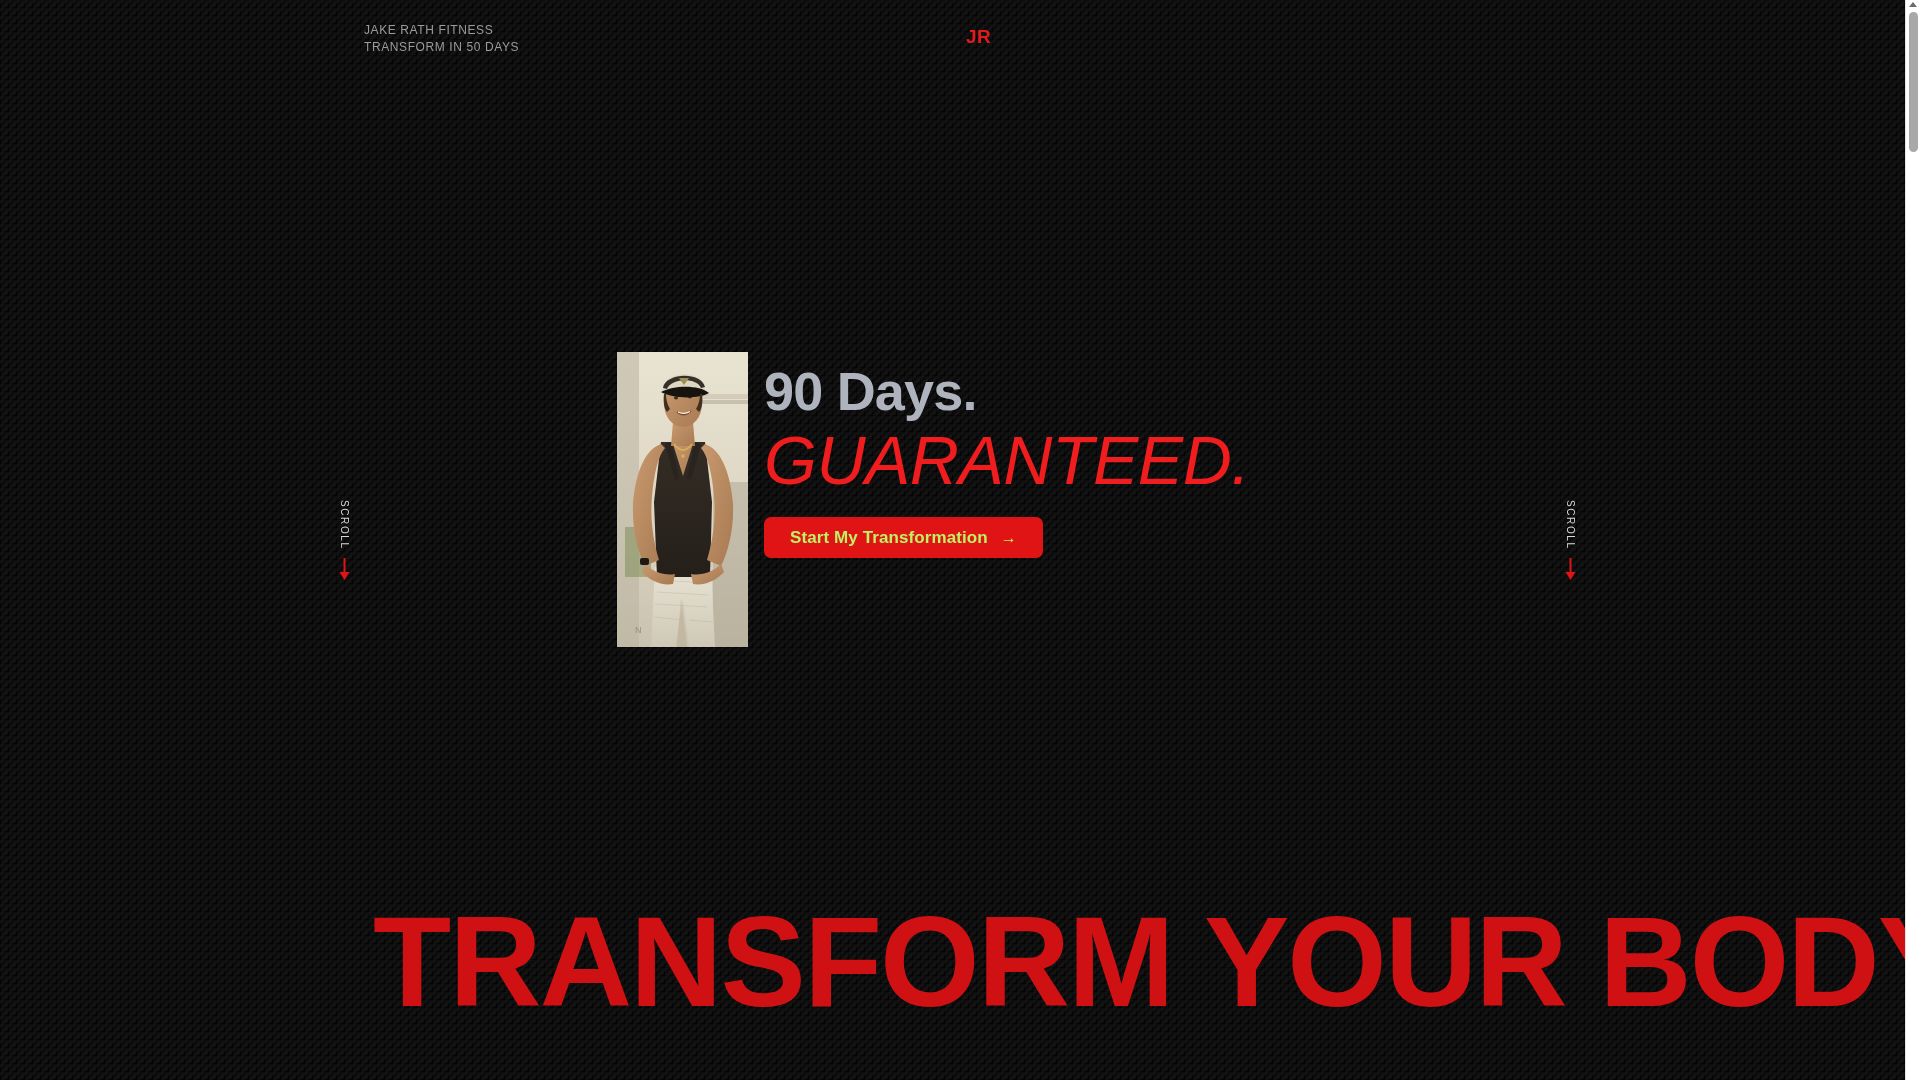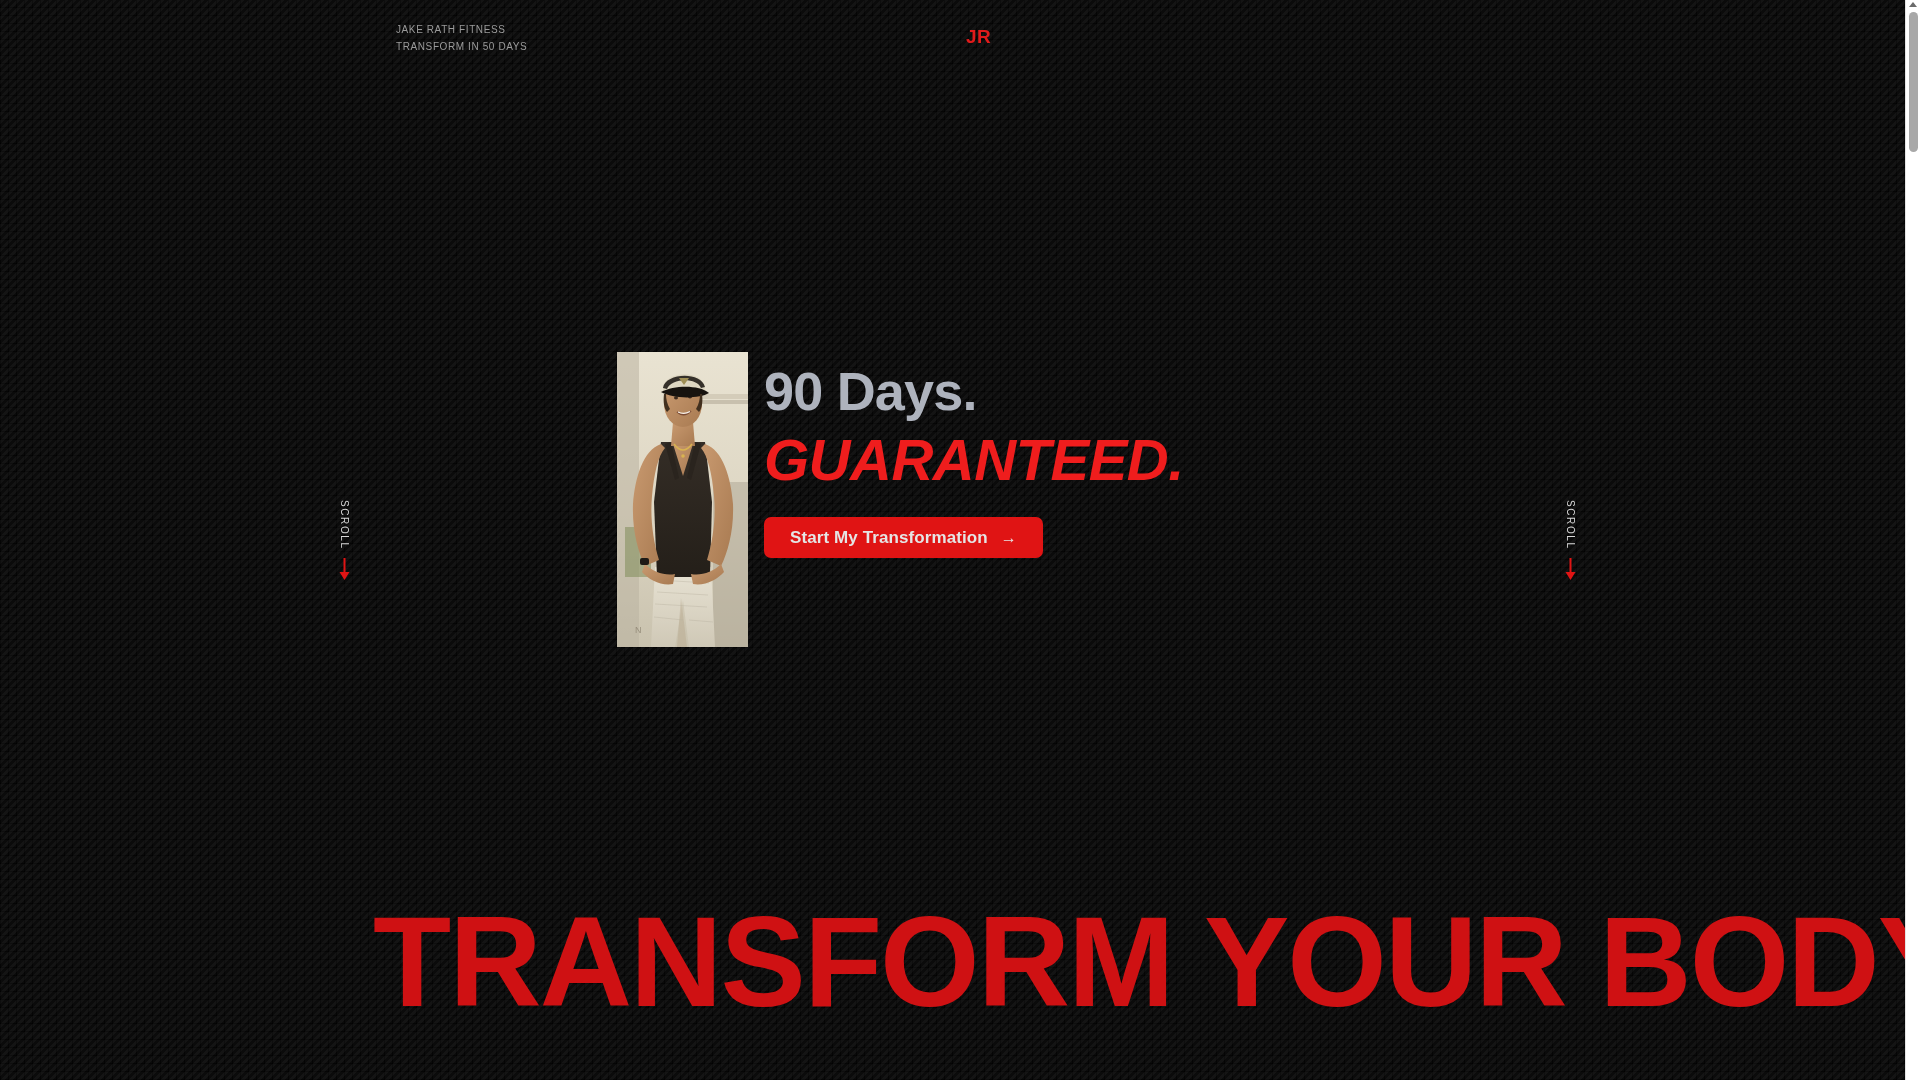--- a/index.html
+++ b/index.html
@@ -43,26 +43,25 @@
     height:72px;
   }
 
   .brand-lines {
     position:absolute;
     left:364px;
     top:22px;
     line-height:16.5px;
   }
   .brand-line {
-    font-size:10px;
+    font-size:12px;
     letter-spacing:0.6px;
     color:#9b9b9b;
     font-weight:400;
     white-space:nowrap;
-    margin-left:32px;
   }
 
   #logo-mark {
     position:absolute;
     left:957px;
     top:26px;
     font-size:19px;
     font-weight:700;
     letter-spacing:0.5px;
     color:#e01b1b;
@@ -134,37 +133,37 @@
   .headline {
     font-size:54px;
     line-height:70px;
     font-weight:700;
     color:#aeb3bd;
     letter-spacing:-0.8px;
     white-space:nowrap;
   }
 
   #headline-guarantee {
-    font-size:58px;
+    font-size:68px;
     line-height:64px;
-    font-weight:700;
+    font-weight:400;
     font-style:italic;
     color:#ef1d1d;
     letter-spacing:-0.5px;
     white-space:nowrap;
     margin-top:2px;
   }
 
   #cta-button {
     margin-top:25px;
     display:inline-flex;
     align-items:center;
     gap:13px;
     background:#e01414;
-    color:#e5e5e5;
+    color:#bef264;
     border:none;
     border-radius:7px;
     padding:0 26px;
     height:41px;
     font-size:17px;
     font-weight:700;
     font-family:"Liberation Sans", sans-serif;
     letter-spacing:0.1px;
     cursor:pointer;
     white-space:nowrap;

